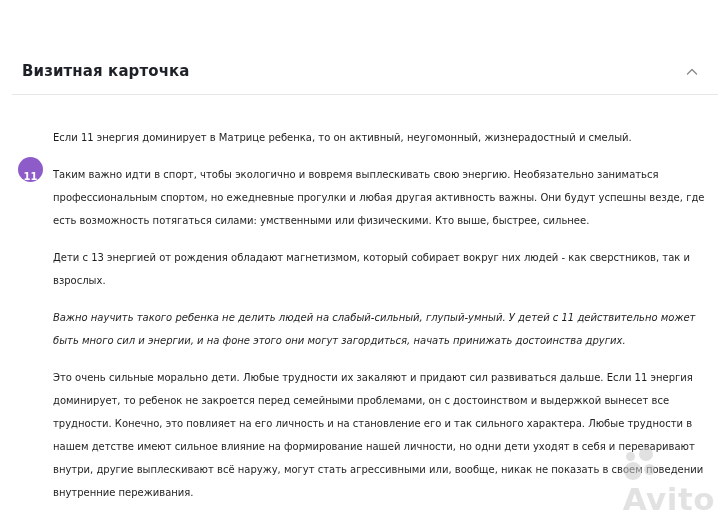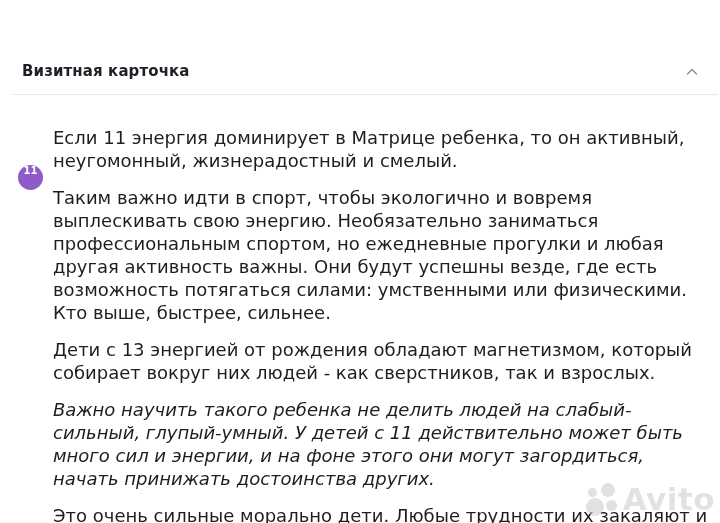--- a/index.html
+++ b/index.html
@@ -45,48 +45,49 @@
   }
 
   
   .content {
     position: relative;
     padding: 31px 9px 0 53px;
   }
   .energy-badge {
     position: absolute;
     left: 18px;
-    top: 70px;
+    top: 62px;
     width: 25px;
     height: 25px;
     border-radius: 50%;
     background: #8e5cc9;
     color: #ffffff;
     font-size: 10px;
     font-weight: 700;
     display: flex;
-    align-items: flex-start;
+    align-items: flex-end;
     justify-content: center;
   }
   .content p {
     margin: 0 0 14px 0;
-    font-size: 18px;
+    font-size: 10px;
     line-height: 23px;
     color: #1e1e1e;
   }
   .content p.italic { font-style: italic; }
 
   
   .watermark {
     position: absolute;
     right: 5px;
     bottom: 6px;
     display: flex;
     pointer-events: none;
     opacity: 0.55;
+    flex-direction: column;
   }
   .wm-logo {
     position: relative;
     width: 36px;
     height: 36px;
     margin-right: 2px;
   }
   .wm-logo i {
     position: absolute;
     display: block;

